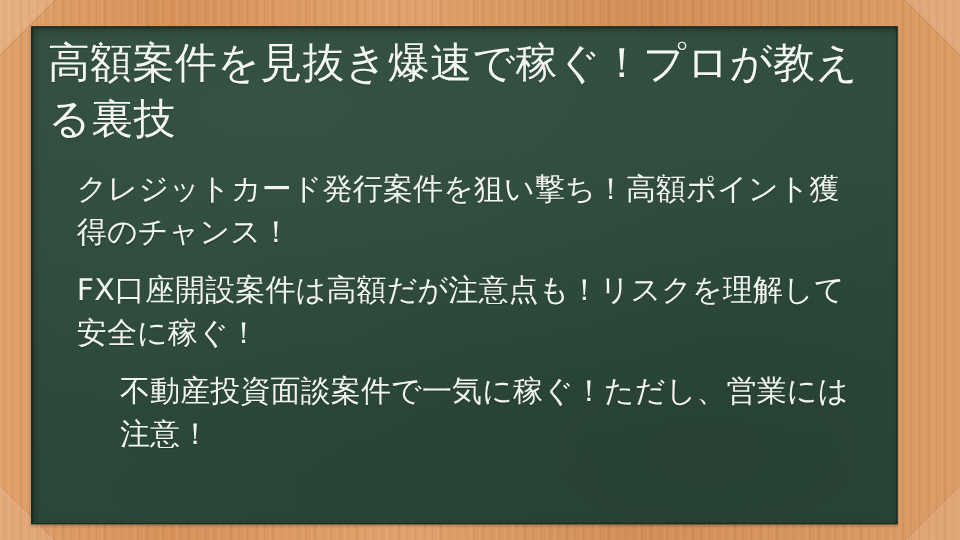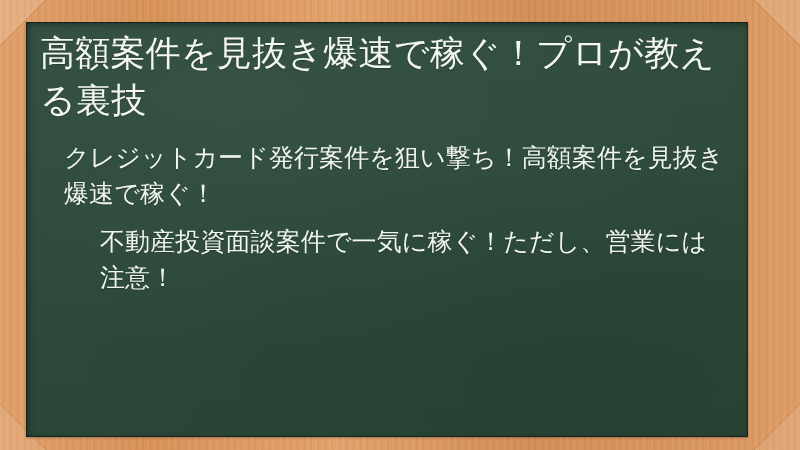--- a/index.html
+++ b/index.html
@@ -130,20 +130,21 @@
   <div class="miter br"></div>
 
   <div class="chalk"></div>
 
   <div class="board">
     <div class="board-content">
 
       <h1 class="title">高額案件を見抜き爆速で稼ぐ！プロが教える裏技</h1>
 
       <ul class="bullets">
-        <li class="bullet">クレジットカード発行案件を狙い撃ち！高額案件を見抜き爆速で稼ぐ！</li>
+        <li class="bullet">クレジットカード発行案件を狙い撃ち！高額ポイント獲得のチャンス！</li>
+        <li class="bullet">FX口座開設案件は高額だが注意点も！リスクを理解して安全に稼ぐ！</li>
         <li class="bullet">不動産投資面談案件で一気に稼ぐ！ただし、営業には注意！</li>
       </ul>
 
     </div>
   </div>
 
 </div>
 
 </body></html>

